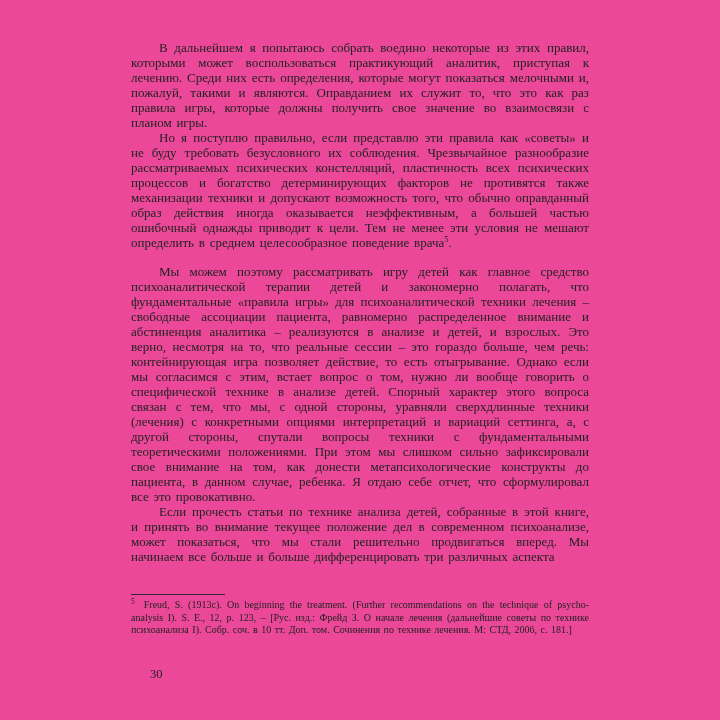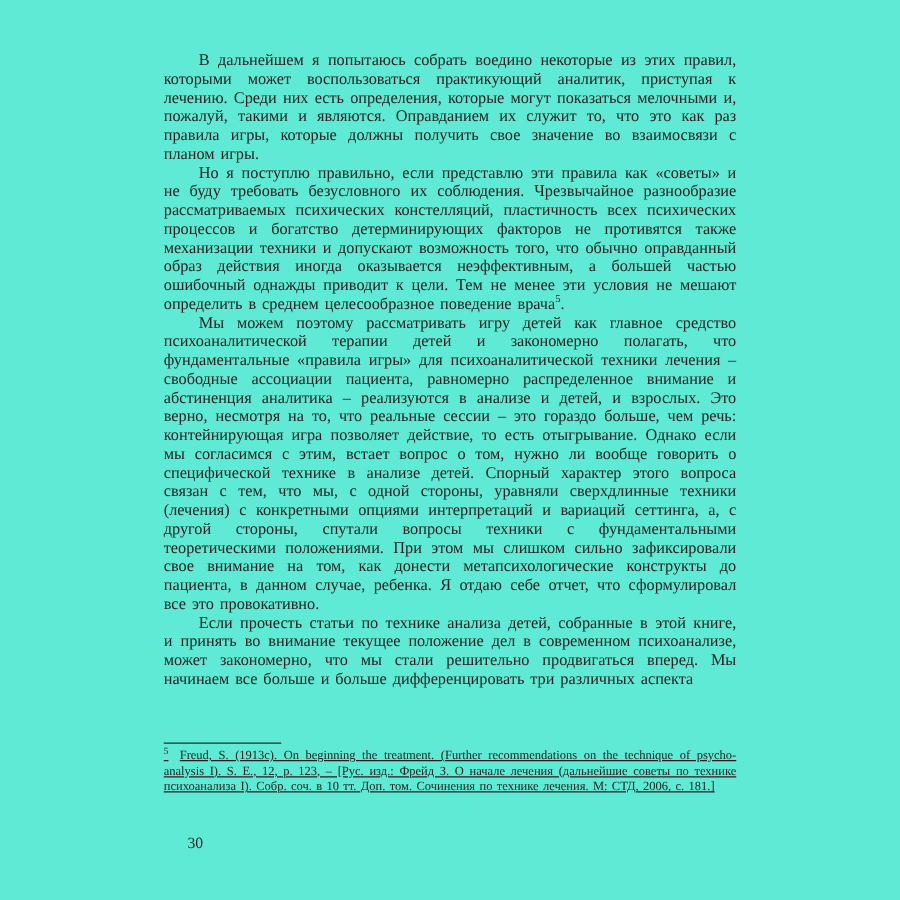--- a/index.html
+++ b/index.html
@@ -11,50 +11,49 @@
     height: 720px;
     background: #ffffff;
     position: relative;
     overflow: hidden;
     font-family: "Liberation Serif", serif;
     color: #222222;
   }
   .page {
     position: absolute;
     inset: 0;
-    background: #5eead4;
+    background: #ec4899;
   }
   .text-block {
     position: absolute;
     left: 131px;
     top: 40px;
     width: 458px;
     font-size: 13px;
     line-height: 15px;
     text-align: justify;
     word-spacing: 1.5px;
   }
   .text-block p {
     margin: 0;
     text-indent: 28px;
   }
   .text-block p.section-start {
-    margin-top: 0;
+    margin-top: 14px;
   }
   sup.fn-ref {
     font-size: 8.5px;
     line-height: 0;
     vertical-align: super;
   }
   .footnote-block {
     position: absolute;
     left: 131px;
     top: 594px;
     width: 458px;
-    text-decoration: underline;
   }
   .footnote-rule {
     width: 94px;
     height: 0;
     border-top: 1.2px solid #2b2b2b;
     margin-bottom: 4px;
   }
   .footnote-text {
     font-size: 10px;
     line-height: 12.6px;
@@ -81,21 +80,21 @@
 <div class="page">
 
   <div class="text-block">
 
     <p>В дальнейшем я попытаюсь собрать воедино некоторые из этих правил, которыми может воспользоваться практикующий аналитик, приступая к лечению. Среди них есть определения, которые могут показаться мелочными и, пожалуй, такими и являются. Оправданием их служит то, что это как раз правила игры, которые должны получить свое значение во взаимосвязи с планом игры.</p>
 
     <p><span>Но я поступлю правильно, если представлю эти правила как «советы» и не буду требовать безусловного их соблюдения. Чрезвычайное разнообразие рассматриваемых психических констелляций, пластичность всех психических процессов и богатство детерминирующих факторов не противятся также механизации техники и допускают возможность того, что обычно оправданный образ действия иногда оказывается неэффективным, а большей частью ошибочный однажды приводит к цели. Тем не менее эти условия не мешают определить в среднем целесообразное поведение врача</span><sup class="fn-ref">5</sup><span>.</span></p>
 
     <p class="section-start">Мы можем поэтому рассматривать игру детей как главное средство психоаналитической терапии детей и закономерно полагать, что фундаментальные «правила игры» для психоаналитической техники лечения – свободные ассоциации пациента, равномерно распределенное внимание и абстиненция аналитика – реализуются в анализе и детей, и взрослых. Это верно, несмотря на то, что реальные сессии – это гораздо больше, чем речь: контейнирующая игра позволяет действие, то есть отыгрывание. Однако если мы согласимся с этим, встает вопрос о том, нужно ли вообще говорить о специфической технике в анализе детей. Спорный характер этого вопроса связан с тем, что мы, с одной стороны, уравняли сверхдлинные техники (лечения) с конкретными опциями интерпретаций и вариаций сеттинга, а, с другой стороны, спутали вопросы техники с фундаментальными теоретическими положениями. При этом мы слишком сильно зафиксировали свое внимание на том, как донести метапсихологические конструкты до пациента, в данном случае, ребенка. Я отдаю себе отчет, что сформулировал все это провокативно.</p>
 
-    <p>Если прочесть статьи по технике анализа детей, собранные в этой книге, и принять во внимание текущее положение дел в современном психоанализе, может закономерно, что мы стали решительно продвигаться вперед. Мы начинаем все больше и больше дифференцировать три различных аспекта</p>
+    <p>Если прочесть статьи по технике анализа детей, собранные в этой книге, и принять во внимание текущее положение дел в современном психоанализе, может показаться, что мы стали решительно продвигаться вперед. Мы начинаем все больше и больше дифференцировать три различных аспекта</p>
 
   </div>
 
   <div class="footnote-block">
     <div class="footnote-rule"></div>
     <div class="footnote-text"><sup class="fn-marker">5</sup><span>Freud, S. (1913c). On beginning the treatment. (Further recommendations on the technique of psycho-analysis I). S. E., 12, p. 123, – [Рус. изд.: Фрейд З. О начале лечения (дальнейшие советы по технике психоанализа I). Собр. соч. в 10 тт. Доп. том. Сочинения по технике лечения. М: СТД, 2006, с. 181.]</span></div>
   </div>
 
   <div class="page-number">30</div>
 

